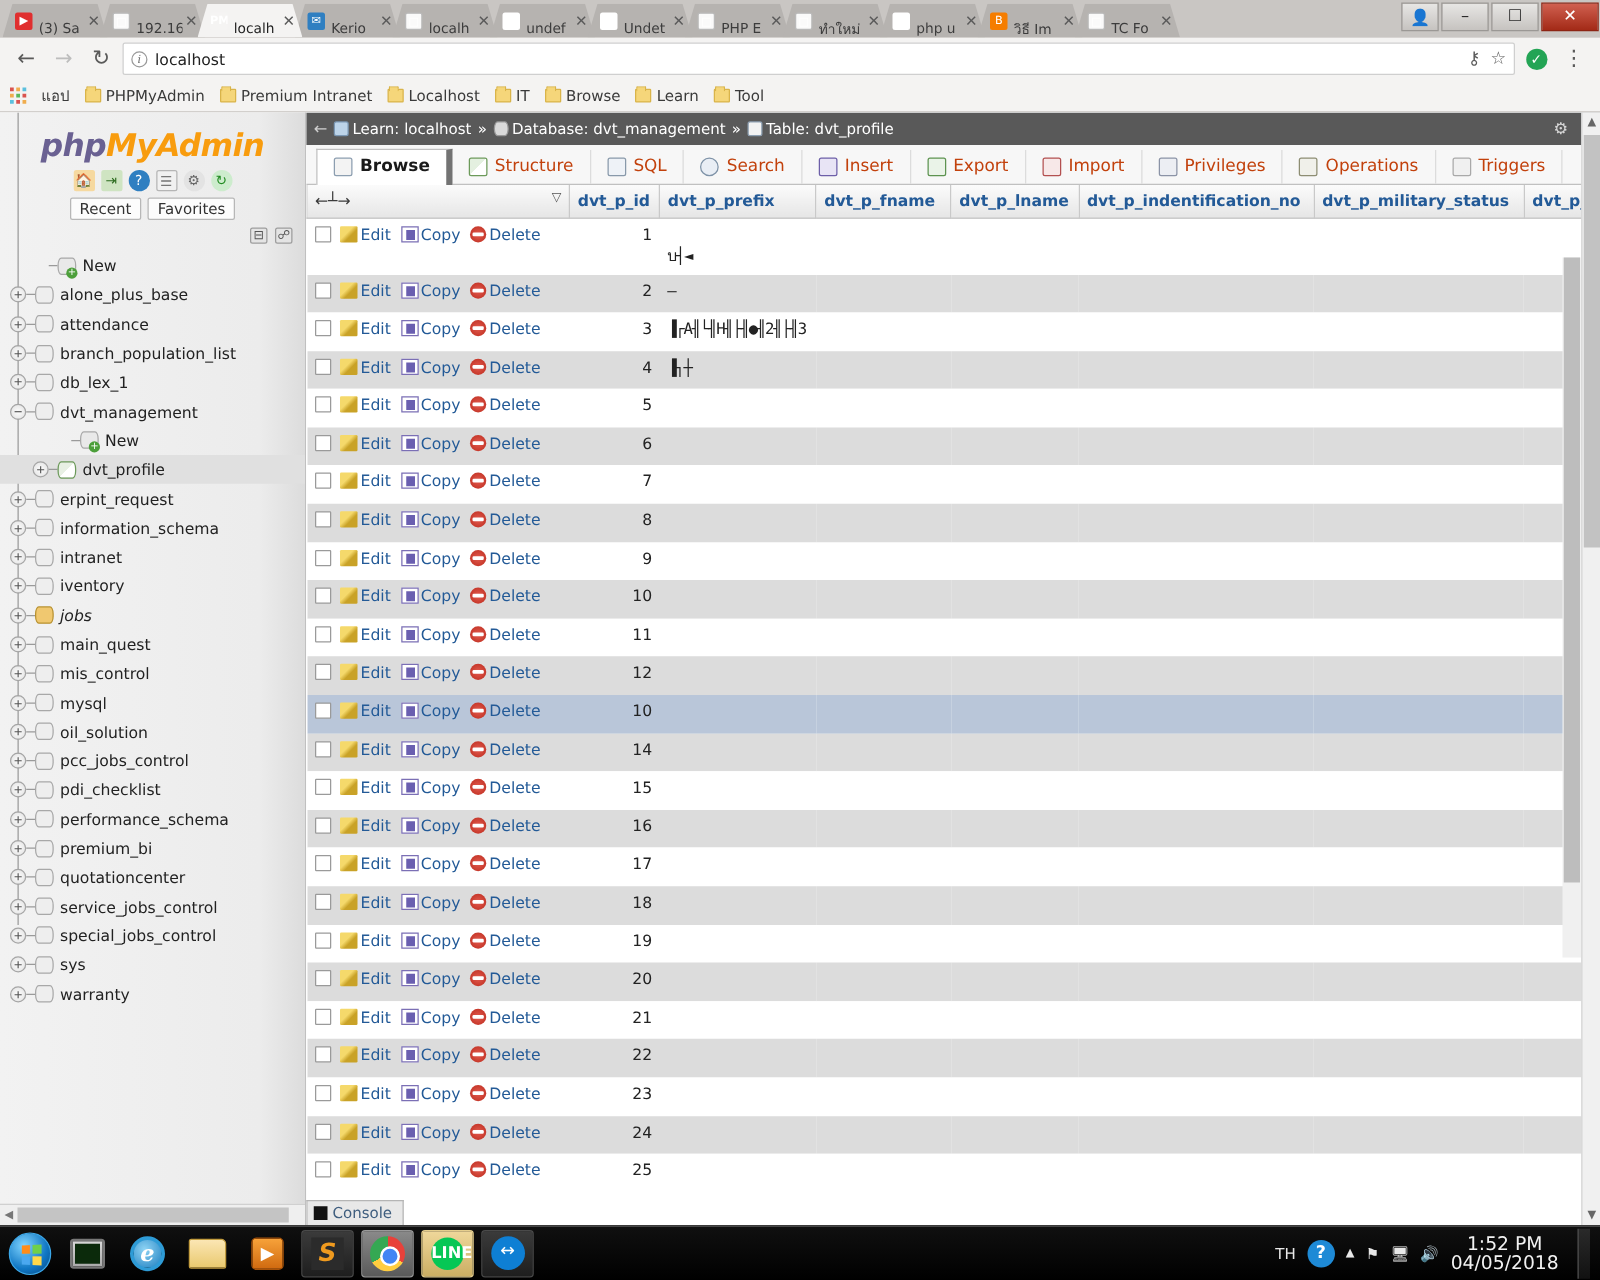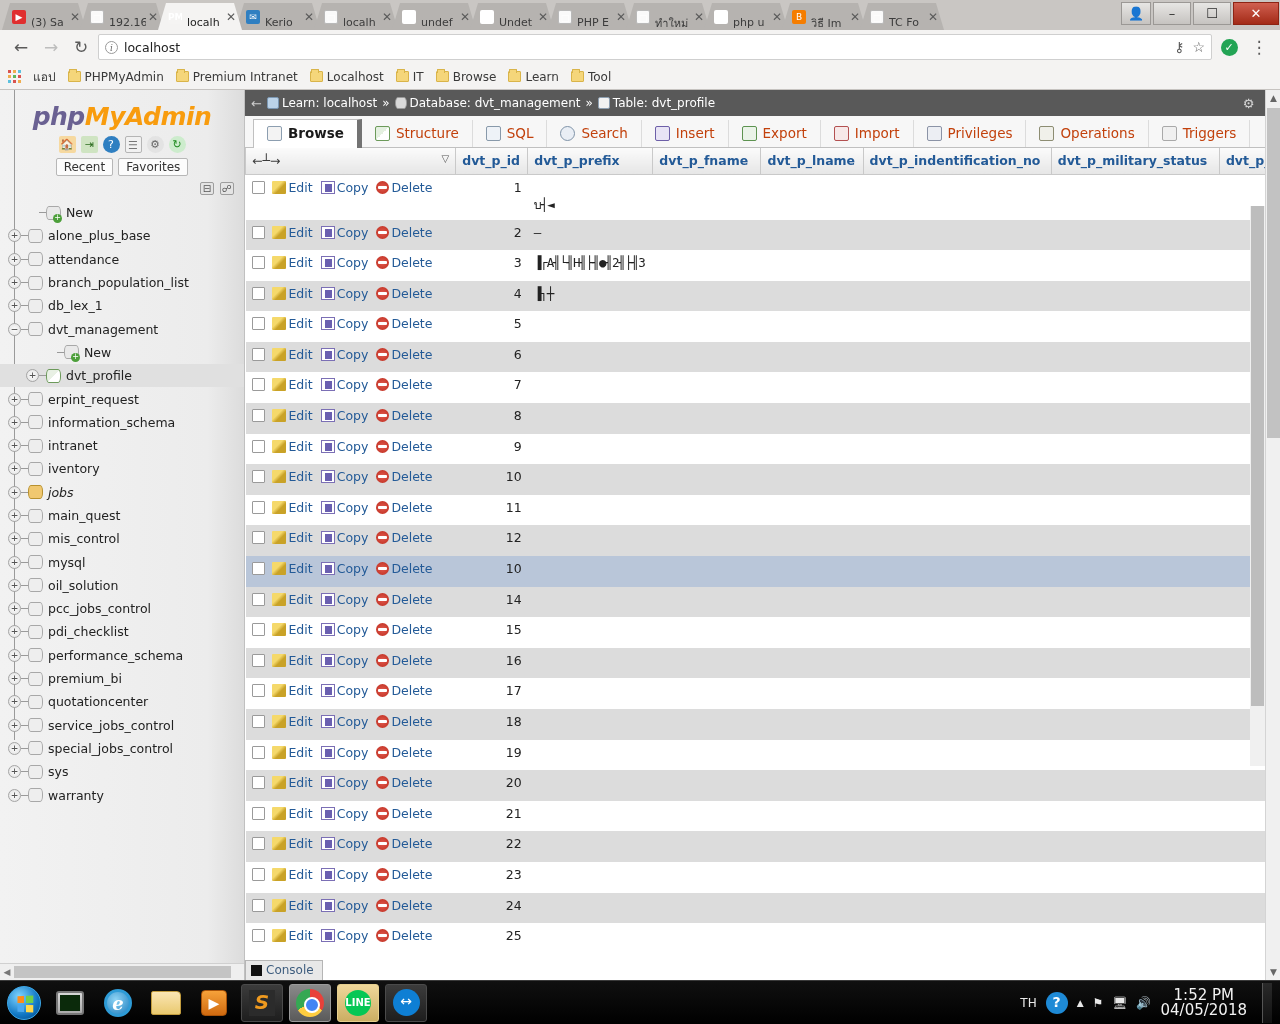--- a/index.html
+++ b/index.html
@@ -282,21 +282,21 @@
   .ie-icon { width: 28px; height: 28px; border-radius: 50%; border: 3px solid #2e9bd6;
     background: radial-gradient(circle at 40% 35%, #8fd4f5, #1e7fc0); position: relative; color:#fff; font-size:18px; font-weight:bold; font-style:italic; line-height:24px; text-align:center; font-family:"DejaVu Serif",serif;}
   .mon-icon { width: 28px; height: 24px; background: linear-gradient(#d8d8d8,#aaaaaa); border: 2px solid #777; border-radius: 3px; position: relative; }
   .mon-icon::after { content:""; position:absolute; left:2px; top:2px; right:2px; bottom:2px; background:#0b2a0b; }
   .fold-icon { width: 30px; height: 24px; background: linear-gradient(#fbe6b4,#e9c96f); border: 1px solid #c29c3e; border-radius: 2px 4px 2px 2px; }
   .wmp-icon { width: 26px; height: 26px; border-radius: 4px; background: linear-gradient(#f7a23a,#d06a10); border: 1px solid #a85208; color: #fff; font-size: 14px; line-height: 24px; text-align: center; }
   .sub-icon { width: 26px; height: 26px; background: #2b2b2b; color: #ef9a1f; font-size: 20px; font-style: italic; font-weight: bold; line-height: 24px; text-align: center; }
   .chrome-icon { width: 28px; height: 28px; border-radius: 50%;
     background: conic-gradient(#e8413a 0deg 120deg, #ffcd40 120deg 240deg, #35a853 240deg 360deg); position: relative; }
   .chrome-icon::after { content:""; position:absolute; left:8px; top:8px; width:12px; height:12px; border-radius:50%; background:#4285f4; border:2px solid #fff;}
-  .line-icon { width: 26px; height: 26px; border-radius: 13px; background: #06c755; color: #fff; font-size: 10px; font-weight: bold; line-height: 26px; text-align: center; }
+  .line-icon { width: 26px; height: 26px; border-radius: 13px; background: #06c755; color: #fff; font-size: 13px; font-weight: bold; line-height: 26px; text-align: center; }
   .tv-icon { width: 27px; height: 27px; border-radius: 50%; background: #0e7fd4; color: #fff; font-size: 14px; line-height: 25px; text-align: center; }
   .tray { margin-left: auto; display: flex; align-items: center; gap: 9px; padding-right: 8px; color: #e8e8e8; font-size: 12px; }
   .tray .qmark { width: 22px; height: 22px; border-radius: 50%; background: #1e8ad6; color: #fff; font-size: 14px; font-weight: bold; line-height: 21px; text-align: center; }
   .clock { text-align: center; line-height: 15px; font-size: 15px; color: #f2f2f2; }
   .showdesk { width: 10px; height: 40px; background: linear-gradient(#2a2a2a,#111); border-left: 1px solid #555; margin-left: 6px; }
 </style>
 </head>
 <body>
 
 <div class="browser">

